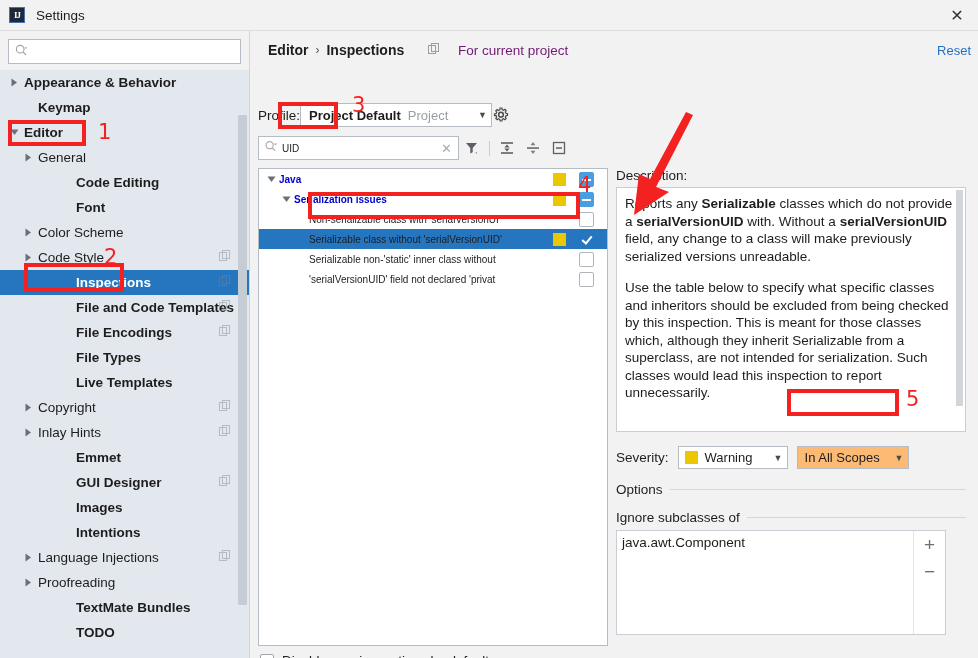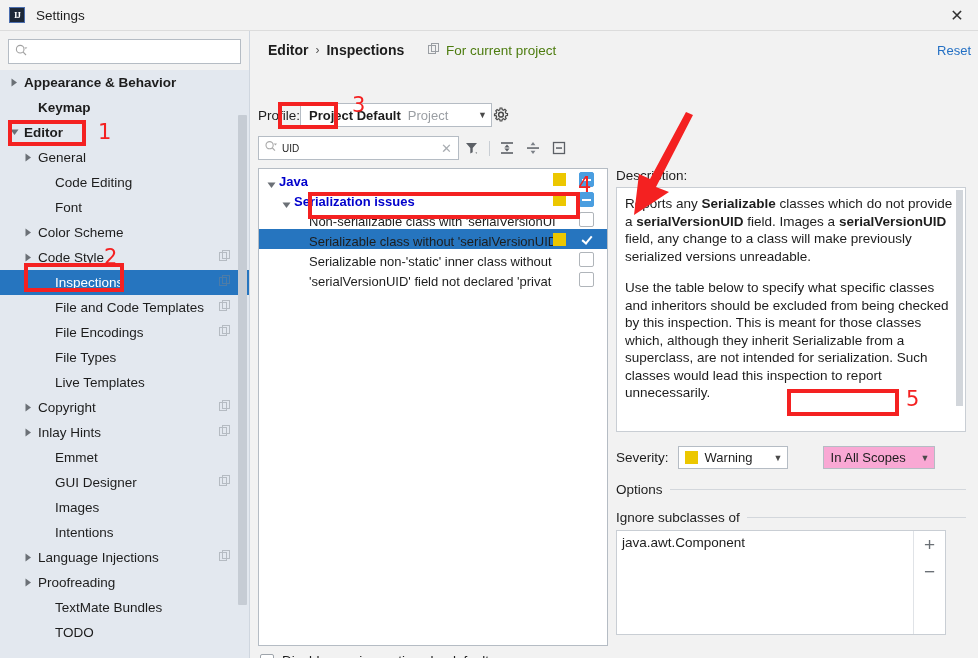--- a/index.html
+++ b/index.html
@@ -70,41 +70,41 @@
     position: relative; white-space: nowrap;
   }
   .nav-item .arrow {
     width: 13px; flex: 0 0 13px; display: flex; align-items: center;
     justify-content: center; color: #6b7076; font-size: 8px;
   }
   .nav-item .arrow.down svg { transform: rotate(90deg); }
   .nav-item .lbl { margin-left: 3px; }
   .nav-item.bold .lbl { font-weight: bold; }
   .nav-item.indent1 { padding-left: 22px; }
-  .nav-item.indent2 { padding-left: 39px; }
+  .nav-item.indent2 { padding-left: 60px; font-weight: bold; }
   .nav-item.selected { background: #2675bf; color: #fff; }
   .nav-item .copyicon {
     position: absolute; right: 18px; opacity: .45;
   }
   #side-scrollbar {
     position: absolute; right: 2px; top: 45px;
     width: 9px; height: 490px; background: #c6ccd4; border-radius: 1px;
   }
 
   
   #main { flex: 1; position: relative; background: #f2f2f2; }
   #breadcrumb {
     position: absolute; left: 18px; top: 11px;
     font-size: 14px; display: flex; align-items: center; gap: 7px;
   }
   #breadcrumb .crumb { font-weight: bold; color: #1d1d1d; }
   #breadcrumb .sep { color: #555; font-size: 12px; }
   #forproj {
     position: absolute; left: 178px; top: 12px;
-    color: #4d7c0f; font-size: 13.5px; display: flex; align-items: flex-start; gap: 6px;
+    color: #701a75; font-size: 13.5px; display: flex; align-items: flex-start; gap: 18px;
   }
   #reset-link {
     position: absolute; right: 7px; top: 12px;
     color: #2470c4; font-weight: normal; font-size: 13px; cursor: pointer;
   }
 
   #profile-row {
     position: absolute; left: 8px; top: 72px;
     display: flex; align-items: center; 
   }
@@ -133,23 +133,23 @@
   .tbtn { width: 26px; height: 24px; display: flex; align-items: center; justify-content: center; cursor: pointer; }
   .tsep { width: 1px; height: 15px; background: #c9ced4; margin: 0 4px; }
 
   
   #insp-tree {
     position: absolute; left: 8px; top: 137px;
     width: 350px; height: 478px;
     background: #fff; border: 1px solid #b5bcc4; overflow: hidden;
   }
   .trow {
-    height: 20px; display: flex; align-items: flex-end;
+    height: 20px; display: flex; align-items: center;
     position: relative; white-space: nowrap; cursor: pointer;
-    font-size: 13px;
+    font-size: 10px;
   }
   .trow.sel { background: #2675bf; }
   .trow.sel .tlbl { color: #fff; }
   .trow .tarrow {
     width: 16px; flex: 0 0 16px; display: flex; align-items: center; justify-content: center;
     color: #6b7076;
   }
   .trow .tlbl { color: #0000cc; font-weight: bold; }
   .trow.leaf .tlbl { color: #1d1d1d; font-weight: normal; }
   .chip {
@@ -196,22 +196,22 @@
   #sev-row { margin-top: 14px; display: flex; align-items: center; gap: 9px; position: relative; }
   #sev-label { font-size: 13.5px; }
   #sev-combo {
     width: 110px; height: 23px; background: #fff; border: 1px solid #b5bcc4;
     display: flex; align-items: center; padding: 0 4px 0 6px; cursor: pointer;
   }
   #sev-combo .sw { width: 13px; height: 13px; background: #ecc700; margin-right: 7px; }
   #sev-combo .sv { font-size: 13px; }
   #sev-combo .arr { margin-left: auto; color: #4a4a4a; font-size: 9px; }
   #scope-combo {
-    width: 112px; height: 23px; background: #f9a8d4; border: 1px solid #b5bcc4;
-    display: flex; align-items: center; padding: 0 4px 0 7px; cursor: pointer; margin-left: 26px;
+    width: 112px; height: 23px; background: #fdba74; border: 1px solid #b5bcc4;
+    display: flex; align-items: center; padding: 0 4px 0 7px; cursor: pointer;
   }
   #scope-combo .sv { font-size: 13px; }
   #scope-combo .arr { margin-left: auto; color: #4a4a4a; font-size: 9px; }
 
   .sect-head {
     display: flex; align-items: center; gap: 7px; font-size: 13.5px;
     margin-top: 13px; width: 350px;
   }
   .sect-head .line { flex: 1; height: 1px; background: #d3d7dc; }
 
@@ -549,21 +549,21 @@
 
     <div id="disable-new">
       <span class="sqbox"></span>
       <span>Disable new inspections by default</span>
     </div>
 
     <div id="right-panel">
       <div id="desc-label">Description:</div>
       <div id="desc-box">
         <p>
-          <span>Reports any </span><b>Serializable</b><span> classes which do not provide a </span><b>serialVersionUID</b><span> field. Images a </span><b>serialVersionUID</b><span> field, any change to a class will make previously serialized versions unreadable.</span>
+          <span>Reports any </span><b>Serializable</b><span> classes which do not provide a </span><b>serialVersionUID</b><span> with. Without a </span><b>serialVersionUID</b><span> field, any change to a class will make previously serialized versions unreadable.</span>
         </p>
         <p>Use the table below to specify what specific classes and inheritors should be excluded from being checked by this inspection. This is meant for those classes which, although they inherit Serializable from a superclass, are not intended for serialization. Such classes would lead this inspection to report unnecessarily.</p>
         <div id="desc-scroll"></div>
       </div>
 
       <div id="sev-row">
         <span id="sev-label">Severity:</span>
         <div id="sev-combo">
           <span class="sw"></span>
           <span class="sv">Warning</span>

